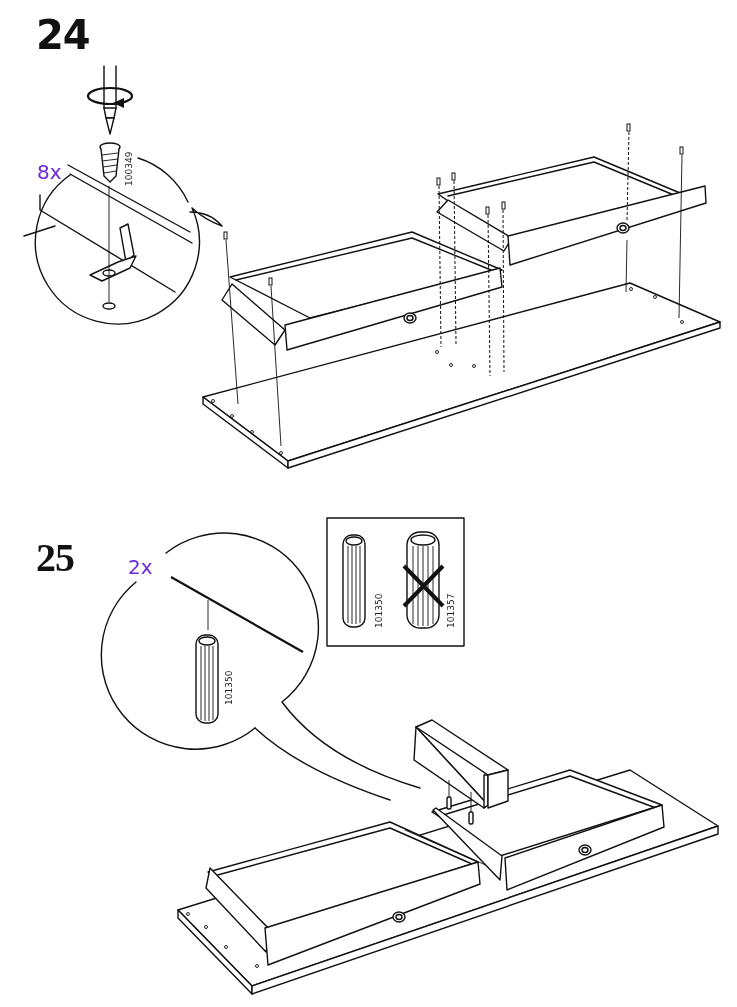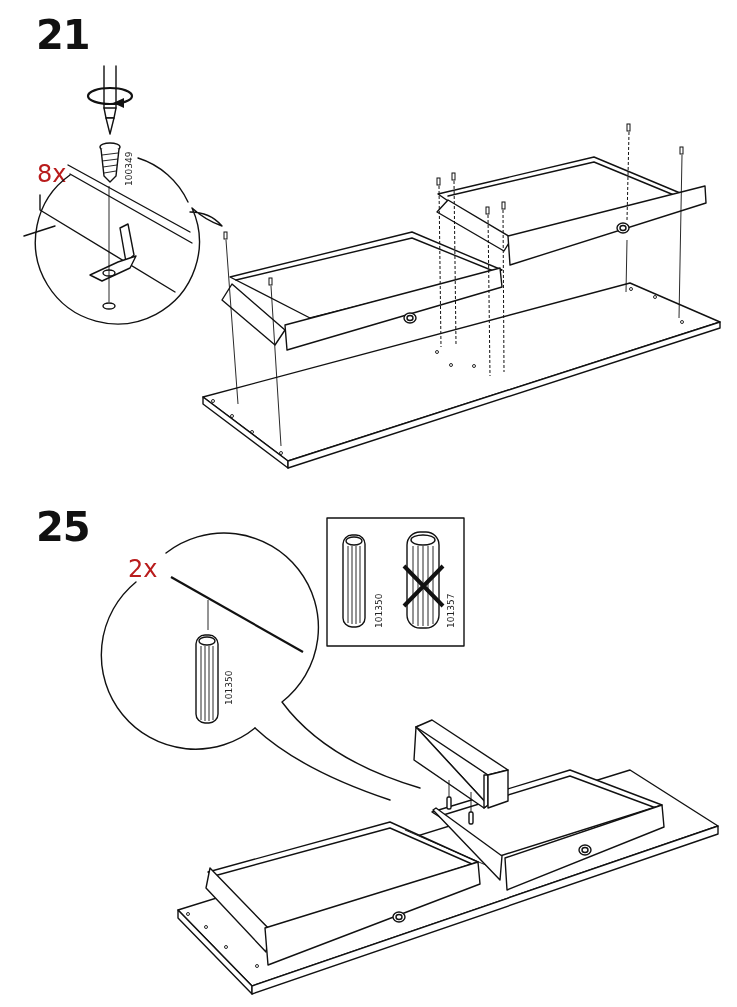--- a/index.html
+++ b/index.html
@@ -1,34 +1,34 @@
 <!DOCTYPE html>
 <html><head>
 <meta charset="utf-8">
 <style>
   html, body { margin:0; padding:0; background:#ffffff; }
   body { width:737px; height:1007px; position:relative; overflow:hidden; font-family:"DejaVu Sans", sans-serif; }
   .step-num { position:absolute; font-weight:bold; font-size:40px; color:#111; letter-spacing:-1px; }
-  .qty { position:absolute; font-size:24px; color:#b91c1c; }
+  .qty { position:absolute; font-size:20px; color:#6d28d9; }
   .partno { position:absolute; font-size:9px; color:#222; transform:rotate(-90deg); transform-origin:left top; white-space:nowrap; }
   svg { position:absolute; left:0; top:0; }
   .ln { fill:none; stroke:#111; stroke-width:1.4; stroke-linejoin:round; stroke-linecap:round; }
   .thin { fill:none; stroke:#111; stroke-width:0.9; }
   .thick { fill:none; stroke:#111; stroke-width:2.2; }
   .wf { fill:#fff; stroke:#111; stroke-width:1.4; stroke-linejoin:round; }
   .dash { fill:none; stroke:#111; stroke-width:1; stroke-dasharray:3 2; }
 </style>
 </head>
 <body>
 
-<div class="step-num" style="left:36px;top:12px;">21</div>
+<div class="step-num" style="left:36px;top:12px;">24</div>
 <div class="qty" style="left:37px;top:160px;">8x</div>
 <div class="partno" style="left:124px;top:186px;">100349</div>
 
-<div class="step-num" style="left:36px;top:504px;">25</div>
+<div class="step-num" style="left:36px;top:534px;font-family:Liberation Serif, serif;">25</div>
 <div class="qty" style="left:128px;top:555px;">2x</div>
 <div class="partno" style="left:224px;top:705px;">101350</div>
 <div class="partno" style="left:374px;top:628px;">101350</div>
 <div class="partno" style="left:446px;top:628px;">101357</div>
 
 <svg width="737" height="1007" viewBox="0 0 737 1007">
 
   <g>
 
     <path class="ln" d="M 70 175 A 82 82 0 1 0 192 208 Q 205 220 222 226 Q 210 212 190 212"></path>

